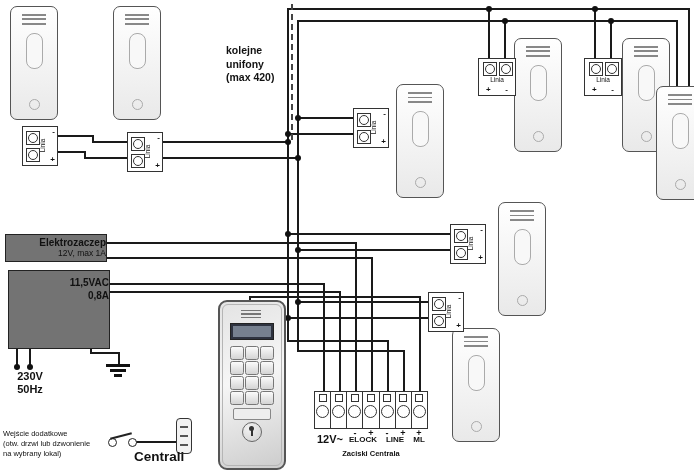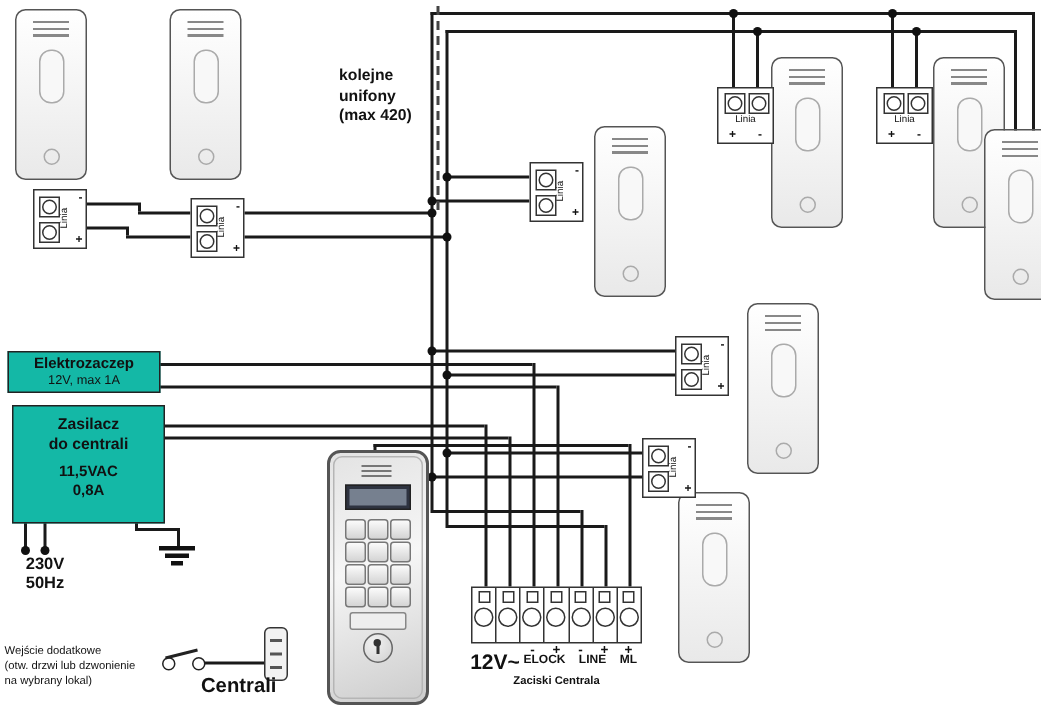--- a/index.html
+++ b/index.html
@@ -27,21 +27,21 @@
   .vblock .s1{left:3px;top:4px;} .vblock .s2{left:3px;top:21px;}
   .hblock .s1{left:4px;top:3px;} .hblock .s2{left:20px;top:3px;}
   .vlabel{position:absolute;left:13px;top:15px;font-size:6.5px;transform:rotate(-90deg);transform-origin:center;}
   .hlabel{position:absolute;top:17px;left:0;width:100%;text-align:center;font-size:6.5px;}
   .sgn{position:absolute;font-weight:bold;font-size:8px;line-height:8px;}
   .sgn-t{top:1px;right:2px;} .sgn-b{bottom:1px;right:2px;}
   .sgn-l{bottom:1px;left:7px;} .sgn-r{bottom:1px;right:7px;}
 
   
   #kolejne{position:absolute;left:226px;top:44px;width:64px;font-weight:bold;font-size:10.5px;line-height:1.3;}
-  .box{position:absolute;background:#14b8a6;border:1.5px solid #222;text-align:center;}
+  .box{position:absolute;background:#737373;border:1.5px solid #222;text-align:right;}
   #elektro{left:5px;top:234px;width:100px;height:26px;}
   #elektro .b-title{margin-top:2px;font-weight:bold;font-size:10px;}
   #elektro .b-sub{font-size:8.5px;}
   #zasilacz{left:8px;top:270px;width:100px;height:77px;}
   #zasilacz .b-title{margin-top:6px;font-weight:bold;font-size:10.5px;line-height:1.25;}
   #zasilacz .b-rating{margin-top:6px;font-weight:bold;font-size:10px;line-height:1.25;}
   #mains{left:0px;top:370px;width:60px;text-align:center;font-weight:bold;font-size:11px;line-height:1.2;}
   .gbar{position:absolute;height:2.5px;background:#111;}
   #g1{left:106px;top:364px;width:24px;} #g2{left:110px;top:369px;width:16px;} #g3{left:114px;top:374px;width:8px;}
   #wejscie{position:absolute;left:3px;top:429px;width:112px;font-size:7.5px;line-height:1.3;}
@@ -72,21 +72,21 @@
 
   
   #strip{position:absolute;left:314px;top:391px;width:112px;height:36px;border:1.5px solid #333;background:#fff;
          display:flex;box-sizing:content-box;}
   .cell{flex:1;position:relative;border-right:1px solid #333;}
   .cell:last-child{border-right:none;}
   .sq{width:6px;height:6px;border:1px solid #333;margin:2px auto 0;}
   .circ{width:11px;height:11px;border:1.5px solid #333;border-radius:50%;margin:3px auto 0;background:#fff;}
   .sgnrow{position:absolute;top:428px;width:16px;text-align:center;font-weight:bold;font-size:9px;}
   .tname{position:absolute;text-align:center;font-weight:bold;}
-  #tn0{left:312px;top:433px;width:36px;font-size:14px;}
+  #tn0{left:312px;top:433px;width:36px;font-size:11px;}
   #tn1{left:347px;top:435px;width:32px;font-size:8px;}
   #tn2{left:379px;top:435px;width:32px;font-size:8px;}
   #tn3{left:409px;top:435px;width:20px;font-size:8px;}
   #zaciski{position:absolute;left:321px;top:449px;width:100px;text-align:center;font-weight:bold;font-size:7.5px;}
 </style>
 </head>
 <body>
 
 <div id="canvas">
   <div id="wires-layer">
@@ -156,22 +156,20 @@
     <div id="kolejne" class="pre">kolejne
 unifony
 (max 420)</div>
 
     <div id="elektro" class="box">
       <div class="b-title">Elektrozaczep</div>
       <div class="b-sub">12V, max 1A</div>
     </div>
 
     <div id="zasilacz" class="box">
-      <div class="b-title pre">Zasilacz
-do centrali</div>
       <div class="b-rating pre">11,5VAC
 0,8A</div>
     </div>
 
     <div id="mains" class="pre lbl">230V
 50Hz</div>
 
     <div class="gbar" id="g1"></div>
     <div class="gbar" id="g2"></div>
     <div class="gbar" id="g3"></div>

